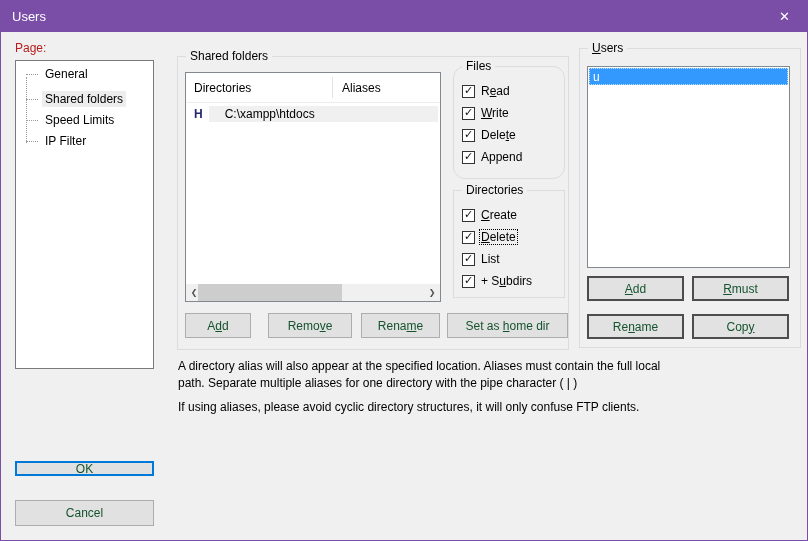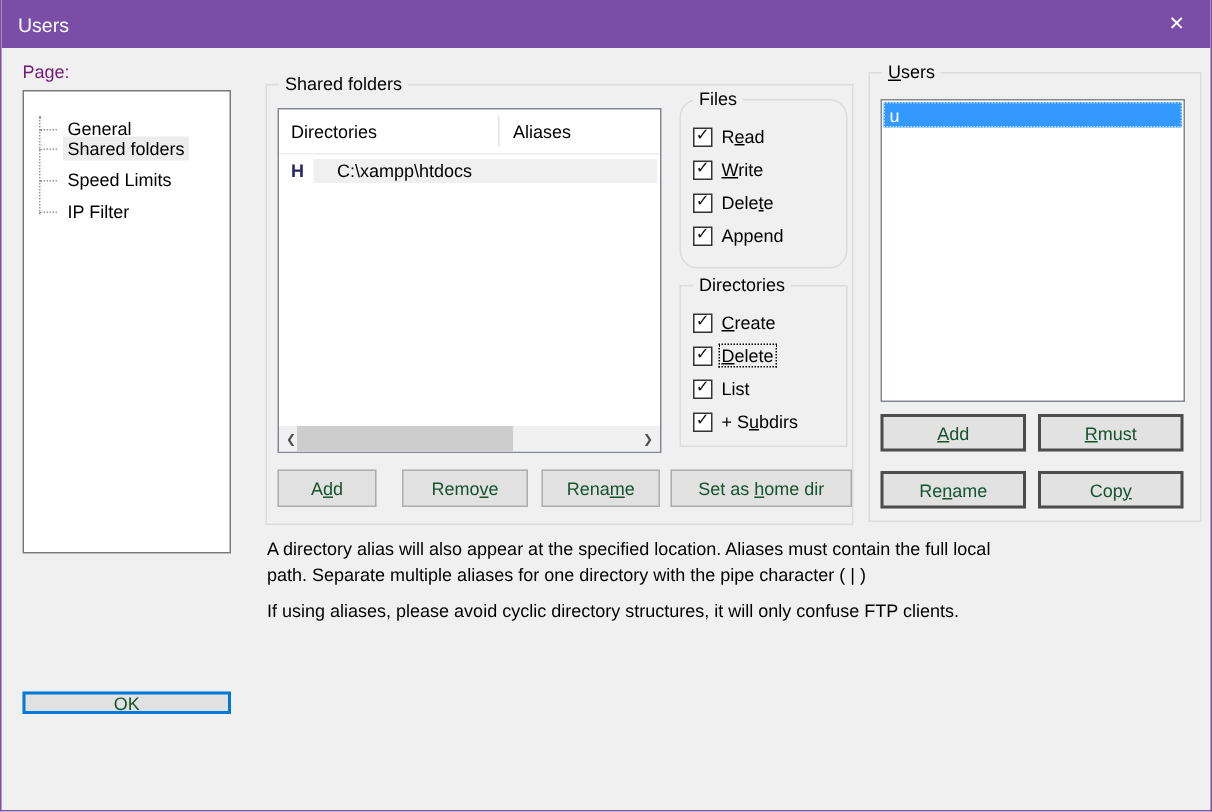--- a/index.html
+++ b/index.html
@@ -5,21 +5,21 @@
   html,body{margin:0;padding:0;background:#cfcfcf;}
   *{box-sizing:border-box;font-family:"Liberation Sans","DejaVu Sans",sans-serif;}
   .window{position:relative;width:808px;height:541px;background:#F0F0F0;
           border:1px solid #7A4EA6;border-top:none;overflow:hidden;}
   
   .titlebar{position:absolute;left:0;top:0;width:100%;height:32px;background:#7A4EA6;
             display:flex;align-items:center;color:#fff;font-size:13px;padding-left:11px;}
   .close-btn{position:absolute;right:0;top:0;width:45px;height:32px;display:flex;
              align-items:center;justify-content:center;color:#fff;font-size:13px;}
   
-  .lbl{font-size:12px;color:#701a75;position:absolute;}
+  .lbl{font-size:12px;color:#b91c1c;position:absolute;}
   .g{position:absolute;border:1px solid #DCDCDC;}
   .glabel{position:absolute;top:-8px;left:8px;background:#F0F0F0;padding:0 4px;font-size:12px;white-space:nowrap;}
   .btn{position:absolute;display:flex;align-items:center;justify-content:center;
        background:#E1E1E1;border:1px solid #ADADAD;font-size:12px;color:#14532d;white-space:nowrap;}
   .btn.dark{border:2px solid #4D4D4D;background:#E2E2E2;}
   .btn.default{border:2px solid #0078D7;}
   u{text-decoration:underline;}
   
   .tree{position:absolute;left:14px;top:60px;width:139px;height:309px;background:#fff;
         border:1px solid #7A7A7A;font-size:12px;}
@@ -65,21 +65,21 @@
   <div class="titlebar">
     <span>Users</span>
     <span class="close-btn">
       <span>✕</span>
     </span>
   </div>
 
   <div class="lbl" style="left:14px;top:41px;">Page:</div>
   <div class="tree">
     <div class="spine"></div>
-    <div class="titem" style="top:16px;">
+    <div class="titem" style="top:4px;">
       <span class="stub"></span>
       <span class="tlabel">General</span>
     </div>
     <div class="titem sel" style="top:29px;">
       <span class="stub"></span>
       <span class="tlabel">Shared folders</span>
     </div>
     <div class="titem" style="top:50px;">
       <span class="stub"></span>
       <span class="tlabel">Speed Limits</span>
@@ -207,14 +207,17 @@
 
   <div class="note" style="top:358px;">
     <div>A directory alias will also appear at the specified location. Aliases must contain the full local</div>
     <div>path. Separate multiple aliases for one directory with the pipe character ( | )</div>
   </div>
   <div class="note" style="top:399px;">If using aliases, please avoid cyclic directory structures, it will only confuse FTP clients.</div>
 
   <div class="btn default" style="left:14px;top:461px;width:139px;height:15px;">
     <span>OK</span>
   </div>
+  <div class="btn" style="left:14px;top:500px;width:139px;height:26px;">
+    <span>Cancel</span>
+  </div>
 
 </div>
 
 </body></html>

